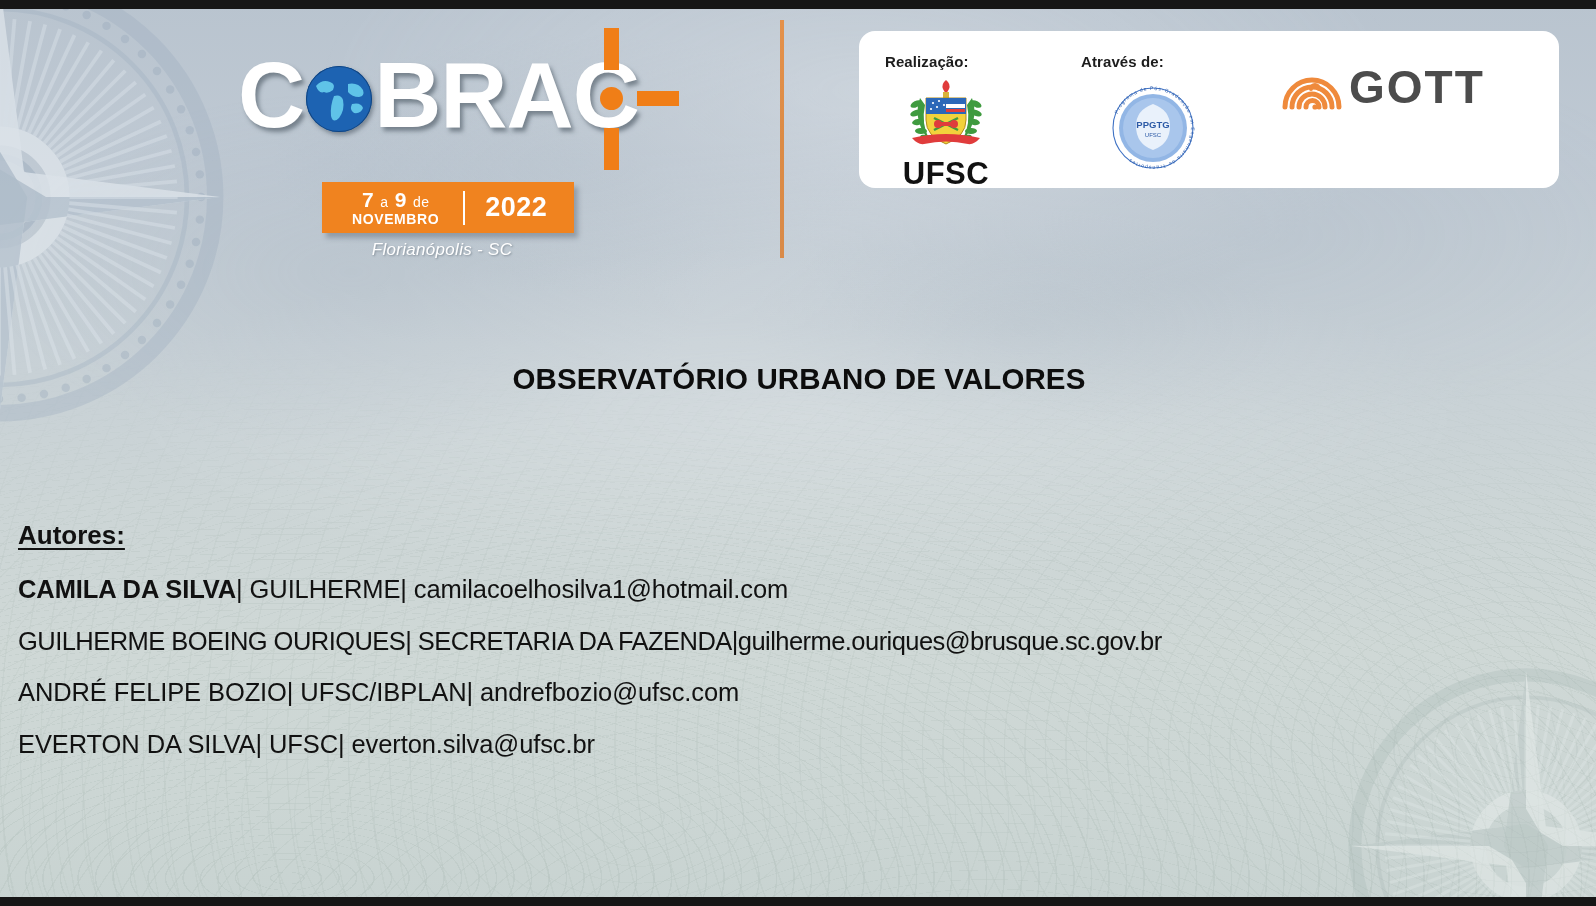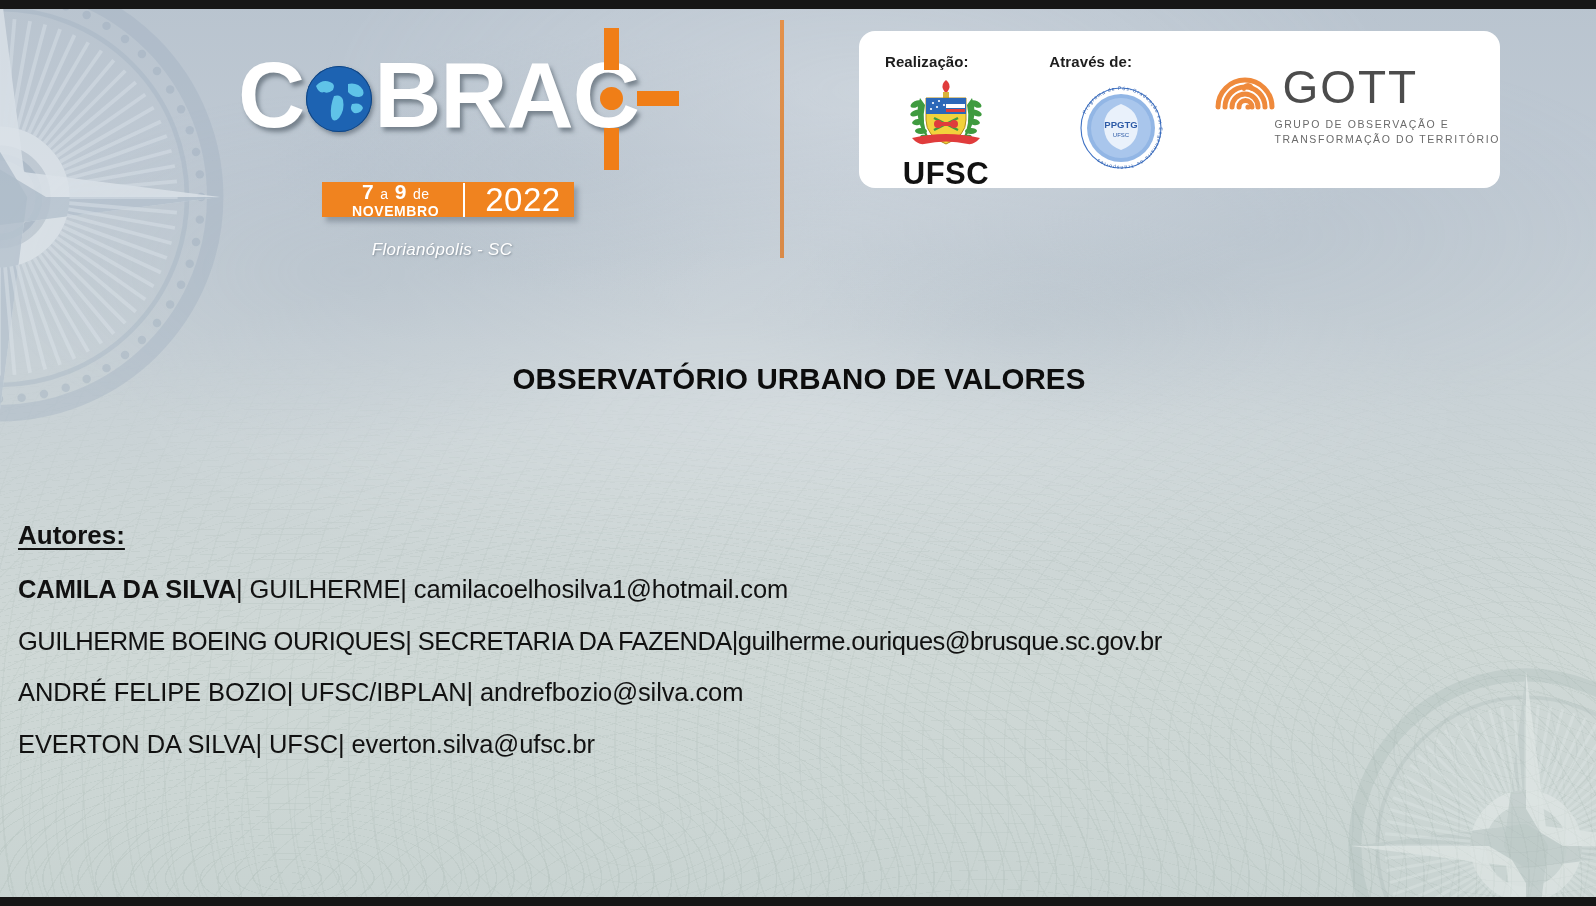--- a/index.html
+++ b/index.html
@@ -161,21 +161,21 @@
     border-radius: 50%;
     background: #f07e17;
   }
 
   
   .date-badge {
     position: absolute;
     left: 84px;
     top: 146px;
     width: 252px;
-    height: 35px;
+    height: 51px;
     background: #f0831f;
     box-shadow: 4px 5px 5px rgba(80,92,104,.40);
     display: flex;
     align-items: center;
     color: #ffffff;
   }
   .date-left {
     flex: 0 0 auto;
     padding-left: 30px;
     text-align: center;
@@ -198,22 +198,22 @@
     margin-top: 2px;
   }
   .date-sep {
     width: 2px;
     height: 34px;
     background: #ffffff;
     margin: 0 20px 0 24px;
     flex: 0 0 auto;
   }
   .date-year {
-    font-size: 33px;
-    font-weight: normal;
+    font-size: 27px;
+    font-weight: bold;
     letter-spacing: .5px;
     line-height: 1;
   }
   .city {
     position: absolute;
     left: 78px;
     top: 204px;
     width: 252px;
     text-align: center;
     font-size: 17px;
@@ -232,21 +232,21 @@
     height: 238px;
     background: linear-gradient(180deg, #e4914b 0%, #dc8b45 50%, #d98a48 100%);
     z-index: 12;
   }
 
   
   .sponsor-panel {
     position: absolute;
     left: 859px;
     top: 31px;
-    width: 641px;
+    width: 700px;
     height: 157px;
     background: #ffffff;
     border-radius: 16px;
     z-index: 12;
     display: flex;
     align-items: flex-start;
   }
   .sponsor-col {
     position: relative;
     height: 100%;
@@ -278,21 +278,21 @@
 
   
   .ppgtg-wrap { margin-top: 10px; padding-left: 24px; }
 
   
   .gott-row { display: flex; align-items: center; }
   .gott-word {
     font-size: 46px;
     letter-spacing: 2px;
     color: #4c4c4c;
-    font-weight: normal;
+    font-weight: bold;
     margin-left: 6px;
     line-height: 1;
   }
   .gott-sub {
     margin-top: 4px;
     margin-left: 60px;
     font-size: 10.5px;
     letter-spacing: 1.6px;
     color: #6a6a6a;
     line-height: 1.45;
@@ -724,38 +724,34 @@
             <path d="M4 46 a27 27 0 0 1 54 0" stroke-width="5"></path>
             <path d="M11 46 a20 20 0 0 1 40 0" stroke-width="5"></path>
             <path d="M18 46 a13 13 0 0 1 26 0" stroke-width="5"></path>
             <path d="M25 46 a6.5 6.5 0 0 1 13 0" stroke-width="5"></path>
             <path d="M30 28 a4 4 0 1 1 8 0" stroke-width="4"></path>
           </g>
           <circle cx="34" cy="46" r="2.6" fill="#ef8a3c"></circle>
         </svg>
         <div class="gott-word">GOTT</div>
       </div>
-      <div class="gott-sub">
-        <div>GRUPO DE OBSERVAÇÃO E</div>
-        <div>TRANSFORMAÇÃO DO TERRITÓRIO</div>
-      </div>
     </div>
 
   </div>
 
   <div class="title">
     <div>OBSERVATÓRIO URBANO DE VALORES</div>
   </div>
 
   <div class="authors">
     <div class="authors-heading">Autores:</div>
     <div id="author-list">
         <div class="author-line"><b>CAMILA DA SILVA</b><span>| GUILHERME| </span><span>camilacoelhosilva1@hotmail.com</span></div>
         <div class="author-line tight"><span>GUILHERME BOEING OURIQUES</span><span>| SECRETARIA DA FAZENDA|</span><span>guilherme.ouriques@brusque.sc.gov.br</span></div>
-        <div class="author-line"><span>ANDRÉ FELIPE BOZIO</span><span>| UFSC/IBPLAN| </span><span>andrefbozio@silva.com</span></div>
+        <div class="author-line"><span>ANDRÉ FELIPE BOZIO</span><span>| UFSC/IBPLAN| </span><span>andrefbozio@ufsc.com</span></div>
         <div class="author-line"><span>EVERTON DA SILVA</span><span>| UFSC| </span><span>everton.silva@ufsc.br</span></div>
       </div>
   </div>
 
   <div class="bar-top"></div>
   <div class="bar-bottom"></div>
 
 </div>
 
 </body></html>

